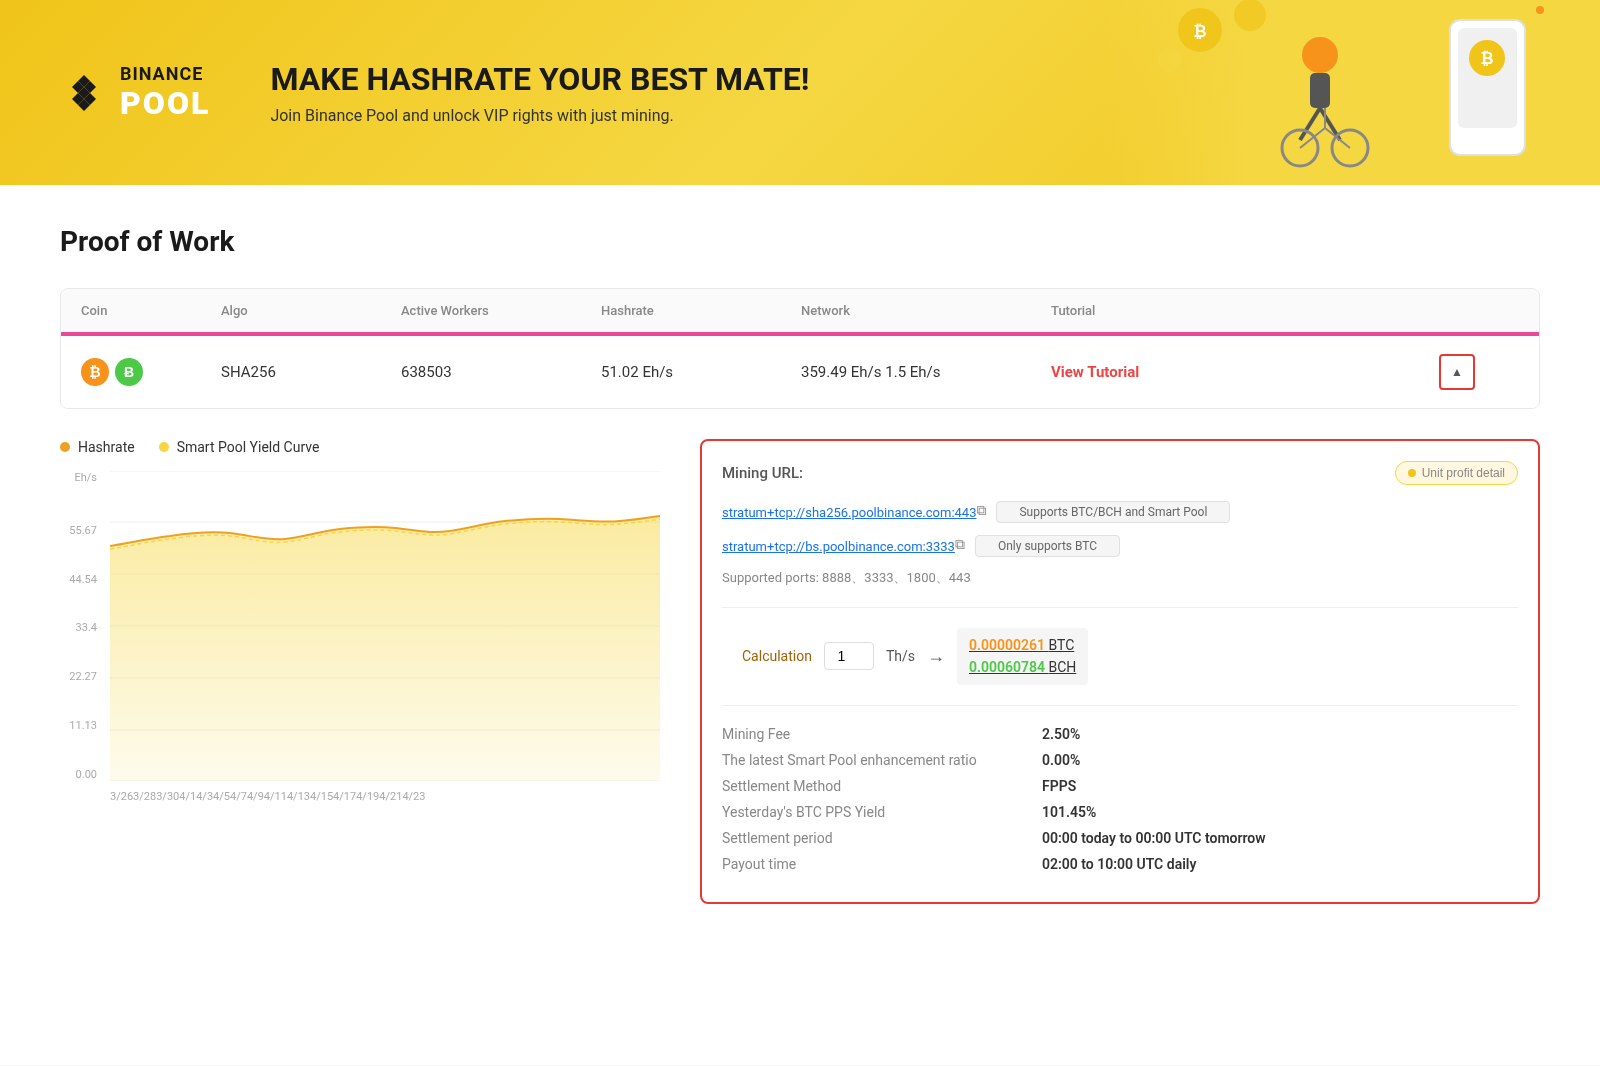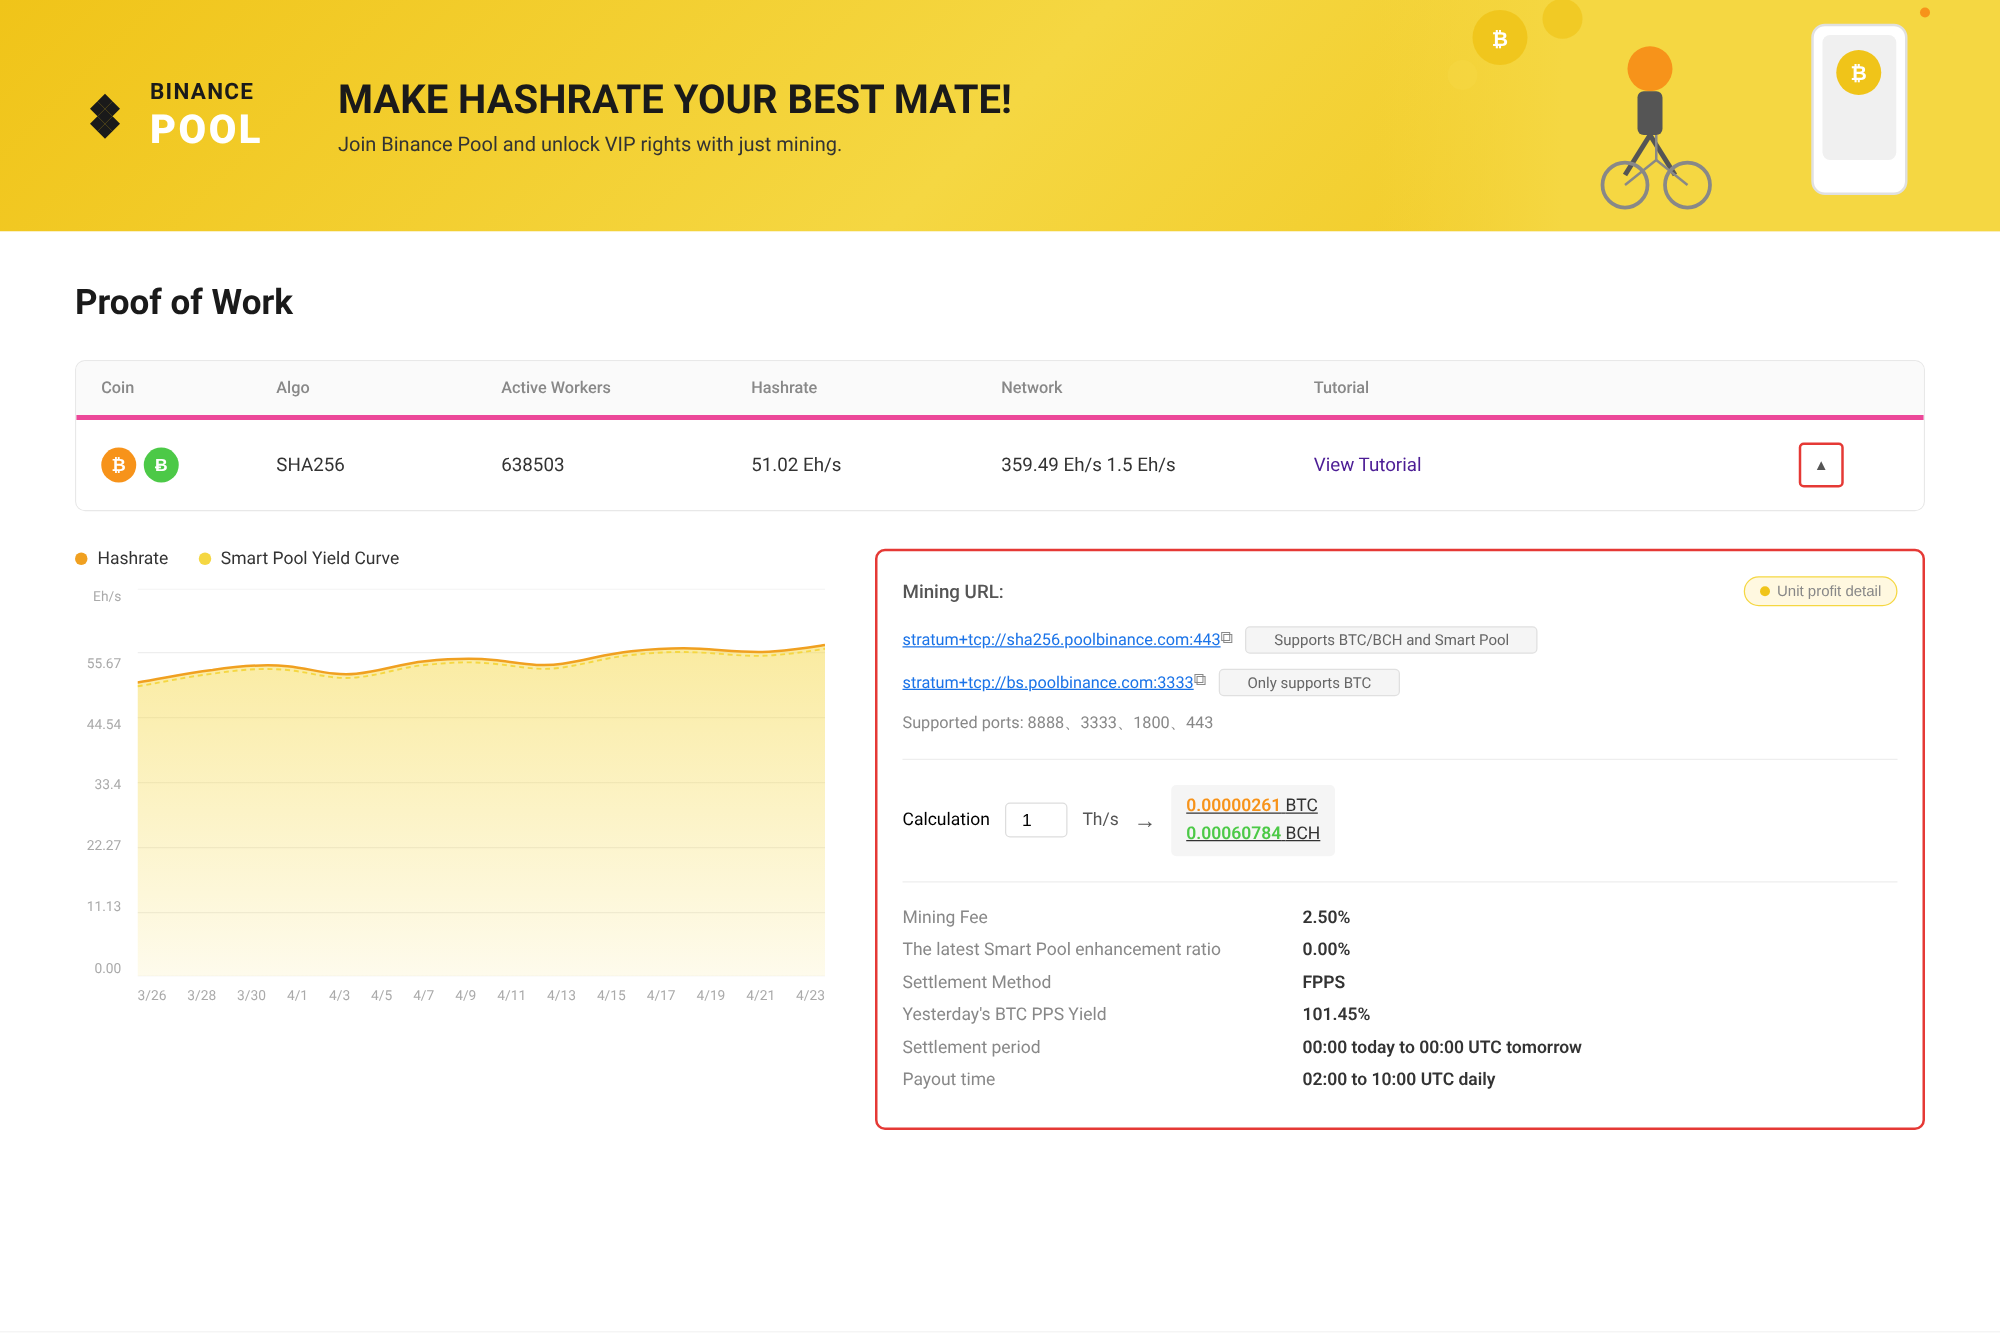--- a/index.html
+++ b/index.html
@@ -105,23 +105,23 @@
       font-weight: bold;
       color: white;
     }
     .btc-icon { background: #f7931a; }
     .bch-icon { background: #4cc947; }
     .algo-text { font-size: 15px; color: #333; }
     .workers-text { font-size: 15px; color: #333; }
     .hashrate-text { font-size: 15px; color: #333; }
     .network-text { font-size: 15px; color: #333; }
     .view-tutorial {
-      color: #4c1d95;
+      color: #ef4444;
       font-size: 15px;
-      font-weight: 400;
+      font-weight: 700;
       cursor: pointer;
       text-decoration: none;
     }
     .expand-btn {
       width: 36px;
       height: 36px;
       border: 2px solid #e53935;
       border-radius: 4px;
       display: flex;
       align-items: center;
@@ -191,21 +191,20 @@
       top: 0;
       bottom: 30px;
     }
     .x-axis {
       position: absolute;
       left: 50px;
       right: 0;
       bottom: 0;
       height: 30px;
       display: flex;
-      justify-content: space-between;
       align-items: center;
     }
     .x-label { font-size: 11px; color: #aaa; }
 
     
     .info-panel {
       flex: 1;
       border: 2px solid #e53935;
       border-radius: 8px;
       padding: 20px;
@@ -277,21 +276,21 @@
 
     .divider { border: none; border-top: 1px solid #eee; margin: 20px 0; }
 
     
     .calc-row {
       display: flex;
       align-items: center;
       gap: 12px;
       margin-bottom: 16px;
     }
-    .calc-label { font-size: 14px; color: #000000; }
+    .calc-label { font-size: 14px; color: #a16207; margin-left: 20px; }
     .calc-input {
       width: 50px;
       height: 28px;
       border: 1px solid #ddd;
       border-radius: 4px;
       text-align: center;
       font-size: 14px;
     }
     .calc-unit { font-size: 14px; color: #555; }
     .calc-arrow { font-size: 18px; color: #555; }

